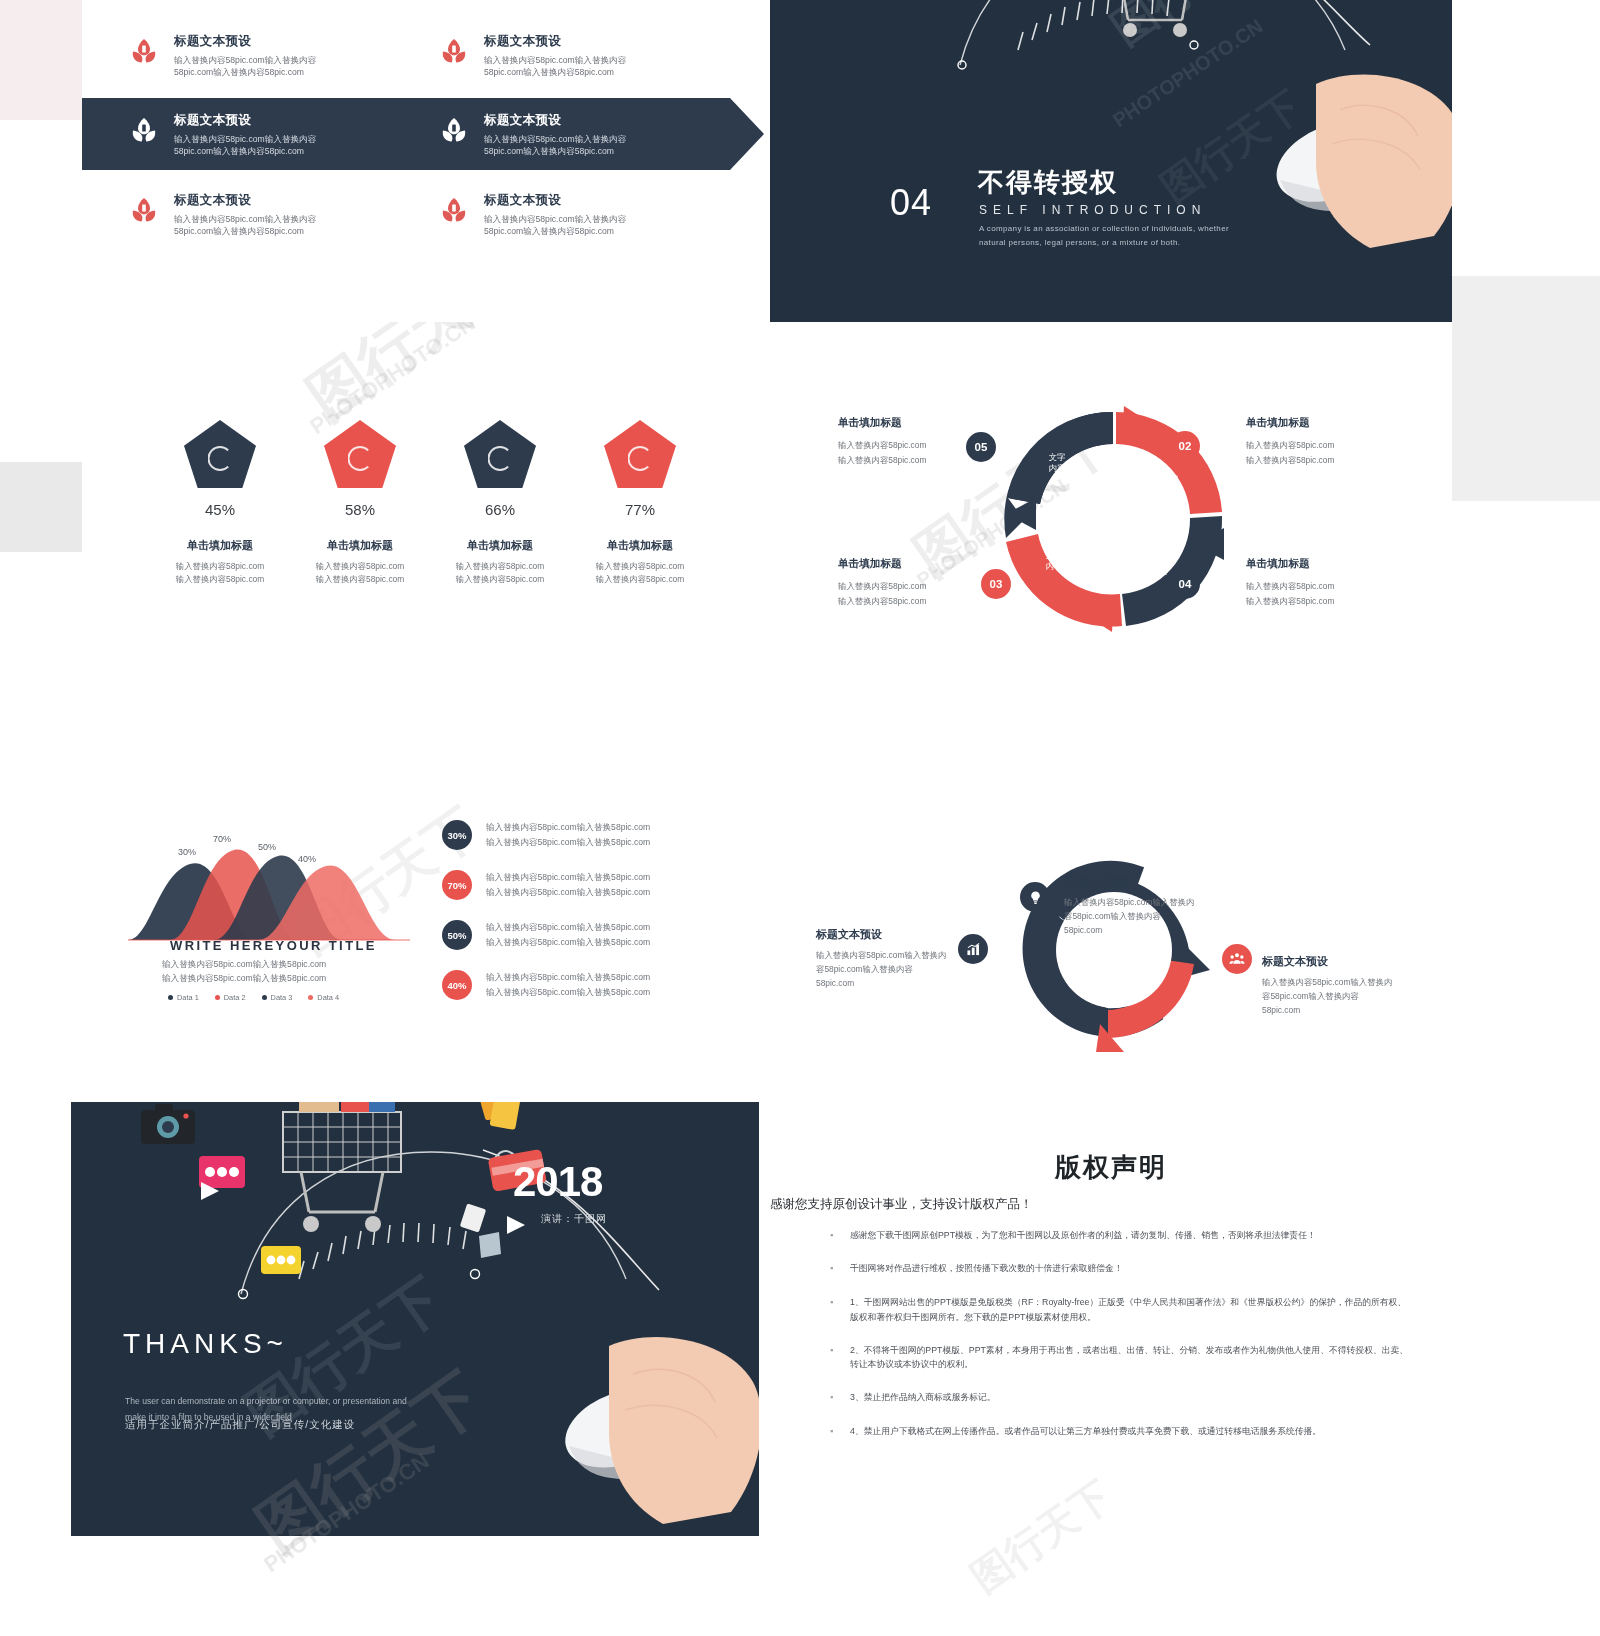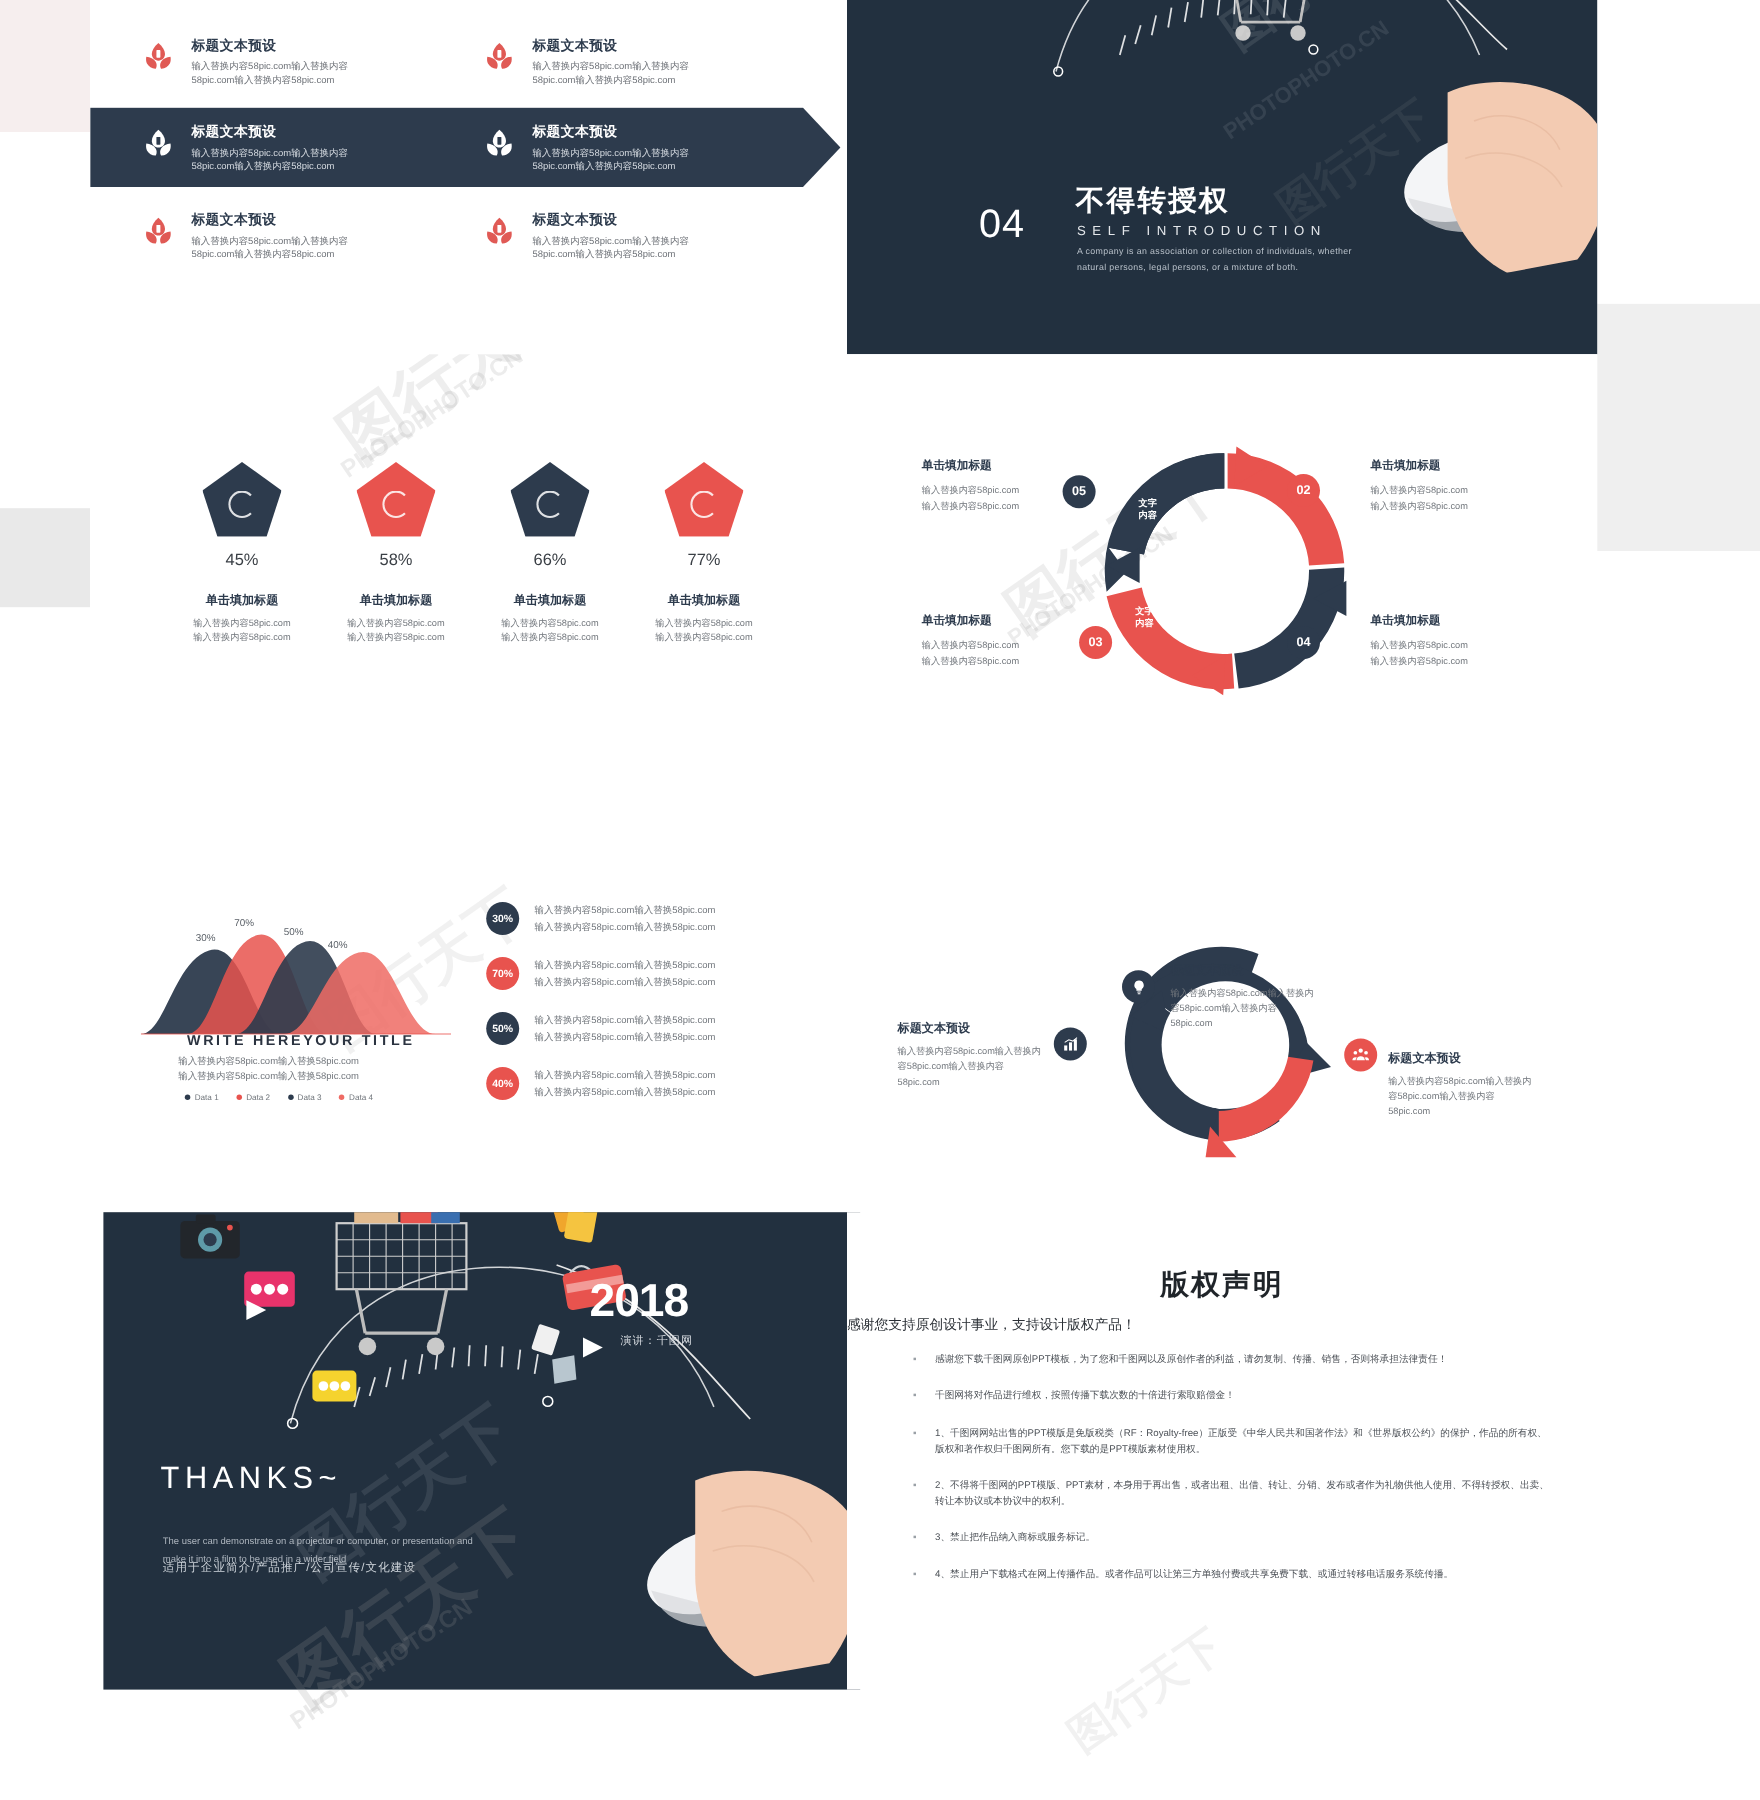--- a/index.html
+++ b/index.html
@@ -71,21 +71,21 @@
   
   .cyc-label { position:absolute; width:160px; }
   .cyc-label.r { text-align:left; }
   .cyc-title { font-size:10.6px; font-weight:700; color:#2d3b4d; }
   .cyc-desc { font-size:8.4px; line-height:1.75; color:#71767c; margin-top:8px; }
   .badge {
     position:absolute; width:30px; height:30px; border-radius:50%;
     color:#fff; font-size:11.5px; font-weight:700;
     display:flex; align-items:center; justify-content:center;
   }
-  .seg-txt { position:absolute; color:#fff; font-size:8.4px; line-height:1.25; text-align:left;font-weight:bold; }
+  .seg-txt { position:absolute; color:#fff; font-size:8.4px; line-height:1.25; text-align:center; }
 
   
   .mt-title { position:absolute; font-size:13px; font-weight:700; color:#2b3340; letter-spacing:2.4px; }
   .mt-desc { position:absolute; font-size:8.6px; line-height:1.6; color:#71767c; }
   .mt-legend { position:absolute; display:flex; gap:16px; align-items:center; }
   .mt-legend .lg { display:flex; align-items:center; gap:4px; font-size:7.4px; color:#6f747a; }
   .mt-legend .dot { width:5px; height:5px; border-radius:50%; }
   .mt-pct { position:absolute; font-size:9px; color:#5b6168; }
   .rowitem { position:absolute; display:flex; align-items:center; gap:14px; }
   .rowcirc {
@@ -554,21 +554,21 @@
     <div class="ca-item" style="left:492px;top:242px;">
       <div class="ca-title">标题文本预设</div>
       <div class="ca-desc">
         <span>输入替换内容58pic.com输入替换内</span><br>
         <span>容58pic.com输入替换内容</span><br>
         <span>58pic.com</span>
       </div>
     </div>
   </div>
 
-  <div class="slide dark" id="s7" style="left:94px;top:1102px;width:688px;height:434px;">
+  <div class="slide dark" id="s7" style="left:71px;top:1102px;width:688px;height:434px;">
     <svg style="position:absolute;left:40px;top:-8px;" width="620" height="300" viewBox="0 0 620 300">
       <path d="M130 200 C 155 105, 230 58, 320 58 C 410 58, 485 108, 515 185" fill="none" stroke="#ffffff" stroke-width="1.4" opacity=".8"></path>
       <g stroke="#ffffff" stroke-width="1.6" opacity=".85">
         <line x1="188" y1="185" x2="193" y2="167"></line>
           <line x1="202" y1="175" x2="207" y2="158"></line>
         <line x1="217" y1="167" x2="221" y2="149"></line>
           <line x1="232" y1="160" x2="235" y2="142"></line>
         <line x1="247" y1="155" x2="250" y2="137"></line>
           <line x1="262" y1="151" x2="264" y2="133"></line>
         <line x1="277" y1="149" x2="279" y2="131"></line>

